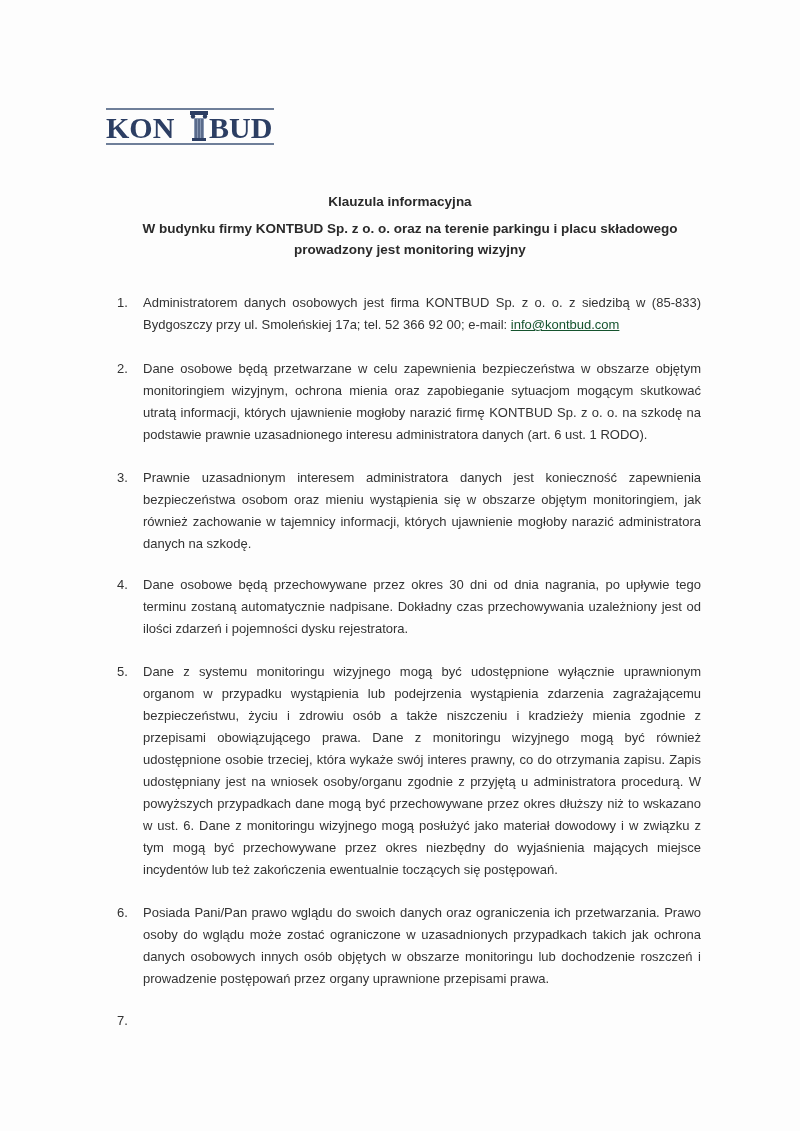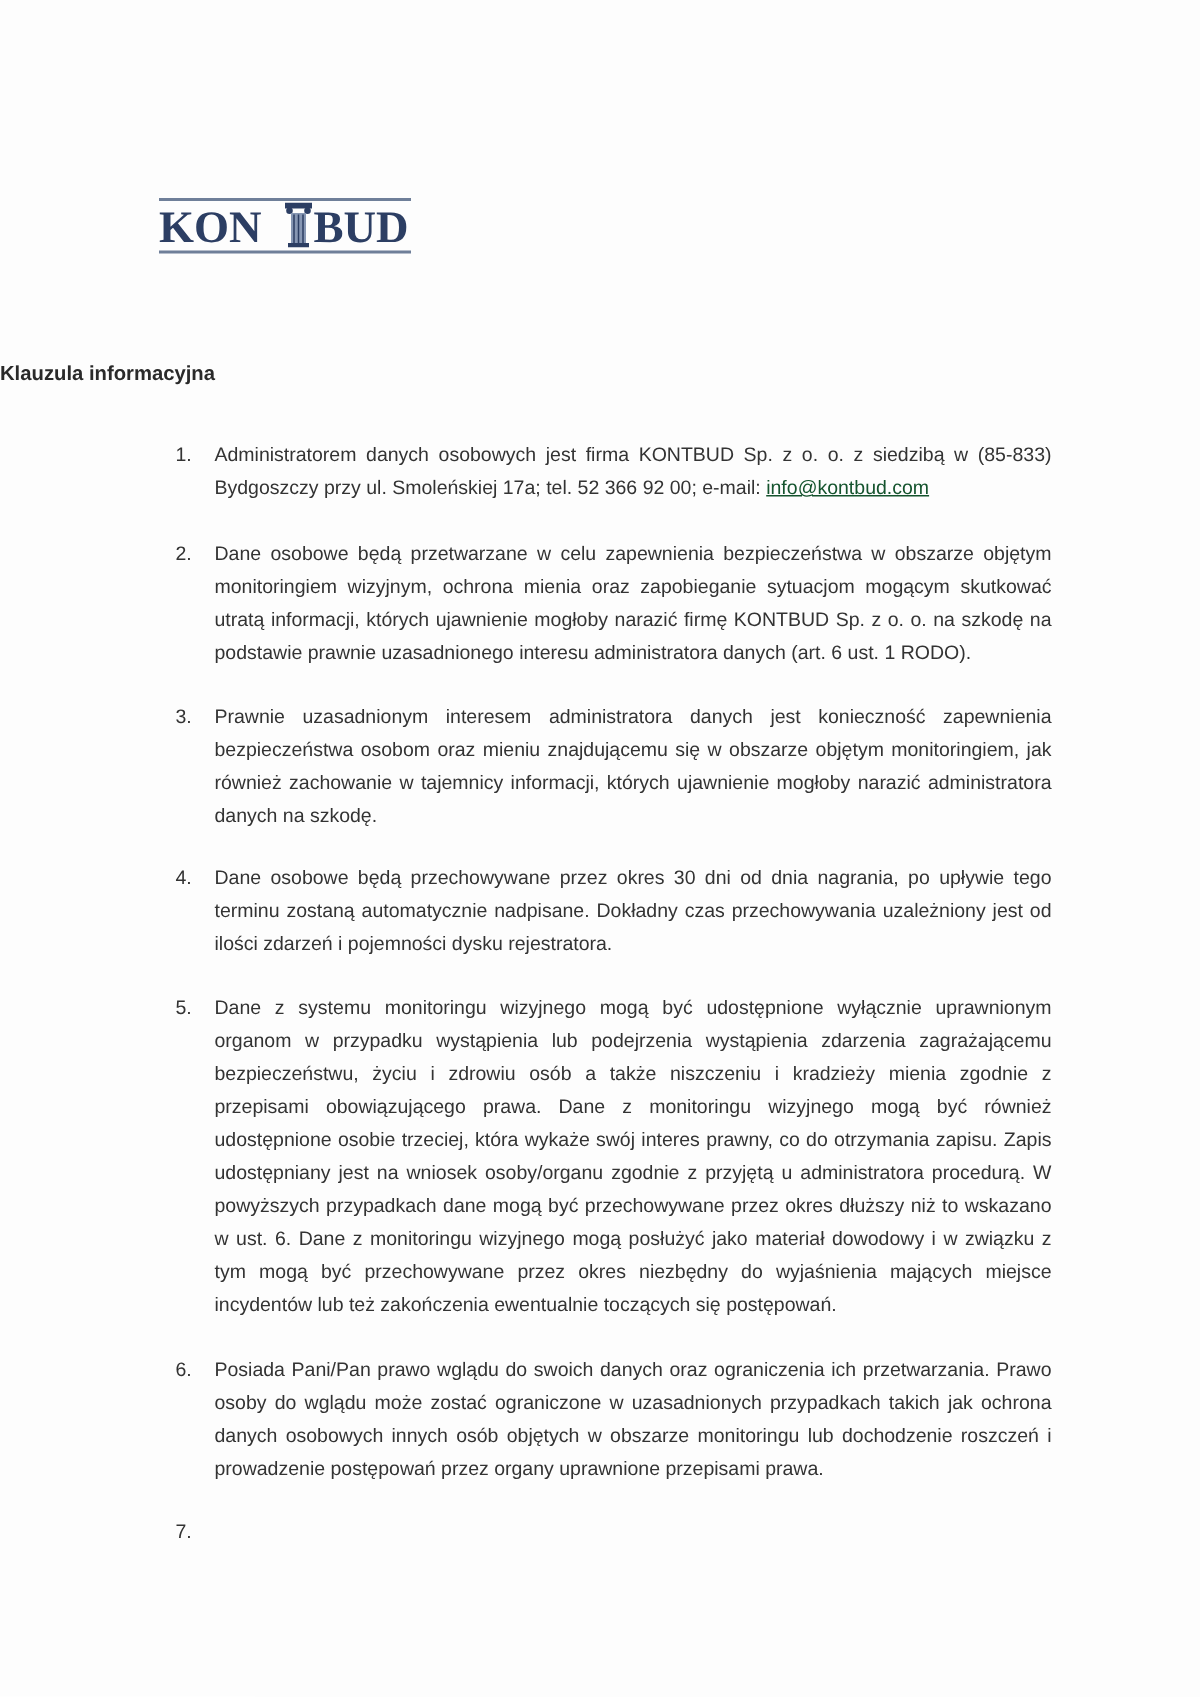--- a/index.html
+++ b/index.html
@@ -1,33 +1,33 @@
 <!DOCTYPE html>
 <html><head>
 <meta charset="utf-8">
 <style>
   html, body { margin: 0; padding: 0; background: #ffffff; }
   body { width: 800px; height: 1131px; position: relative; overflow: hidden;
          font-family: "Liberation Sans", "DejaVu Sans", sans-serif; color: #2a2a2a; }
   .page { position: absolute; inset: 0; background: #fdfdfd; }
 
   
-  .logo { position: absolute; left: 104px; top: 104px; width: 172px; height: 44px; margin-top: 24px; }
+  .logo { position: absolute; left: 104px; top: 104px; width: 172px; height: 44px; }
   .logo .rule { position: absolute; left: 2px; right: 2px; height: 2px; background: #6f7f99; }
   .logo .rule.top { top: 4px; }
   .logo .rule.bottom { bottom: 3px; }
   .logo .word { position: absolute; top: 8px; font-family: "Liberation Serif", "DejaVu Serif", serif;
                 font-size: 30px; font-weight: bold; color: #2c3e63; letter-spacing: 0px; line-height: 32px; }
   .logo .word.left { left: 2px; }
   .logo .word.right { left: 105px; }
   .logo .column { position: absolute; left: 86px; top: 7px; width: 18px; height: 30px; }
 
   
-  .title { position: absolute; left: 0; width: 800px; text-align: left; font-weight: bold;
-           font-size: 13.5px; color: #2a2a2a; margin-top: 47px; }
+  .title { position: absolute; left: 0; width: 800px; text-align: center; font-weight: bold;
+           font-size: 13.5px; color: #2a2a2a; }
   .title.t1 { top: 194px; }
   .subtitle { position: absolute; left: 110px; width: 600px; text-align: center; font-weight: bold;
               font-size: 13.5px; line-height: 21px; top: 218px; color: #2a2a2a; }
 
   
   .list { position: absolute; left: 117px; top: 292px; width: 584px; }
   .item { position: relative; padding-left: 26px; font-size: 13px; line-height: 22px;
           text-align: justify; margin-bottom: 20px; color: #333; }
   .item .num { position: absolute; left: 0; top: 0; }
   .item .txt a { color: #14532d; text-decoration: underline; }
@@ -54,33 +54,34 @@
       <line x1="6" y1="8" x2="6" y2="27" stroke="#2c3e63" stroke-width="1"></line>
       <line x1="9" y1="8" x2="9" y2="27" stroke="#2c3e63" stroke-width="1"></line>
       <line x1="12" y1="8" x2="12" y2="27" stroke="#2c3e63" stroke-width="1"></line>
       <rect x="2" y="27" width="14" height="3" fill="#2c3e63"></rect>
     </svg>
     <span class="word right">BUD</span>
     <div class="rule bottom"></div>
   </div>
 
   <div class="title t1">Klauzula informacyjna</div>
+  <div class="subtitle">W budynku firmy KONTBUD Sp. z o. o. oraz na terenie parkingu i placu składowego prowadzony jest monitoring wizyjny</div>
 
   <div class="list">
     <div class="item i1">
       <span class="num">1.</span>
       <span class="txt"><span>Administratorem danych osobowych jest firma KONTBUD Sp. z o. o. z siedzibą w (85-833) Bydgoszczy przy ul. Smoleńskiej 17a; tel. 52 366 92 00; e-mail: </span><a>info@kontbud.com</a></span>
     </div>
     <div class="item i2">
       <span class="num">2.</span>
       <span class="txt">Dane osobowe będą przetwarzane w celu zapewnienia bezpieczeństwa w obszarze objętym monitoringiem wizyjnym, ochrona mienia oraz zapobieganie sytuacjom mogącym skutkować utratą informacji, których ujawnienie mogłoby narazić firmę KONTBUD Sp. z o. o. na szkodę na podstawie prawnie uzasadnionego interesu administratora danych (art. 6 ust. 1 RODO).</span>
     </div>
     <div class="item i3">
       <span class="num">3.</span>
-      <span class="txt">Prawnie uzasadnionym interesem administratora danych jest konieczność zapewnienia bezpieczeństwa osobom oraz mieniu znajdującemu się w obszarze objętym monitoringiem, jak również zachowanie w tajemnicy informacji, których ujawnienie mogłoby narazić administratora danych na szkodę.</span>
+      <span class="txt">Prawnie uzasadnionym interesem administratora danych jest konieczność zapewnienia bezpieczeństwa osobom oraz mieniu wystąpienia się w obszarze objętym monitoringiem, jak również zachowanie w tajemnicy informacji, których ujawnienie mogłoby narazić administratora danych na szkodę.</span>
     </div>
     <div class="item i4">
       <span class="num">4.</span>
       <span class="txt">Dane osobowe będą przechowywane przez okres 30 dni od dnia nagrania, po upływie tego terminu zostaną automatycznie nadpisane. Dokładny czas przechowywania uzależniony jest od ilości zdarzeń i pojemności dysku rejestratora.</span>
     </div>
     <div class="item i5">
       <span class="num">5.</span>
       <span class="txt">Dane z systemu monitoringu wizyjnego mogą być udostępnione wyłącznie uprawnionym organom w przypadku wystąpienia lub podejrzenia wystąpienia zdarzenia zagrażającemu bezpieczeństwu, życiu i zdrowiu osób a także niszczeniu i kradzieży mienia zgodnie z przepisami obowiązującego prawa. Dane z monitoringu wizyjnego mogą być również udostępnione osobie trzeciej, która wykaże swój interes prawny, co do otrzymania zapisu. Zapis udostępniany jest na wniosek osoby/organu zgodnie z przyjętą u administratora procedurą. W powyższych przypadkach dane mogą być przechowywane przez okres dłuższy niż to wskazano w ust. 6. Dane z monitoringu wizyjnego mogą posłużyć jako materiał dowodowy i w związku z tym mogą być przechowywane przez okres niezbędny do wyjaśnienia mających miejsce incydentów lub też zakończenia ewentualnie toczących się postępowań.</span>
     </div>
     <div class="item i6">

